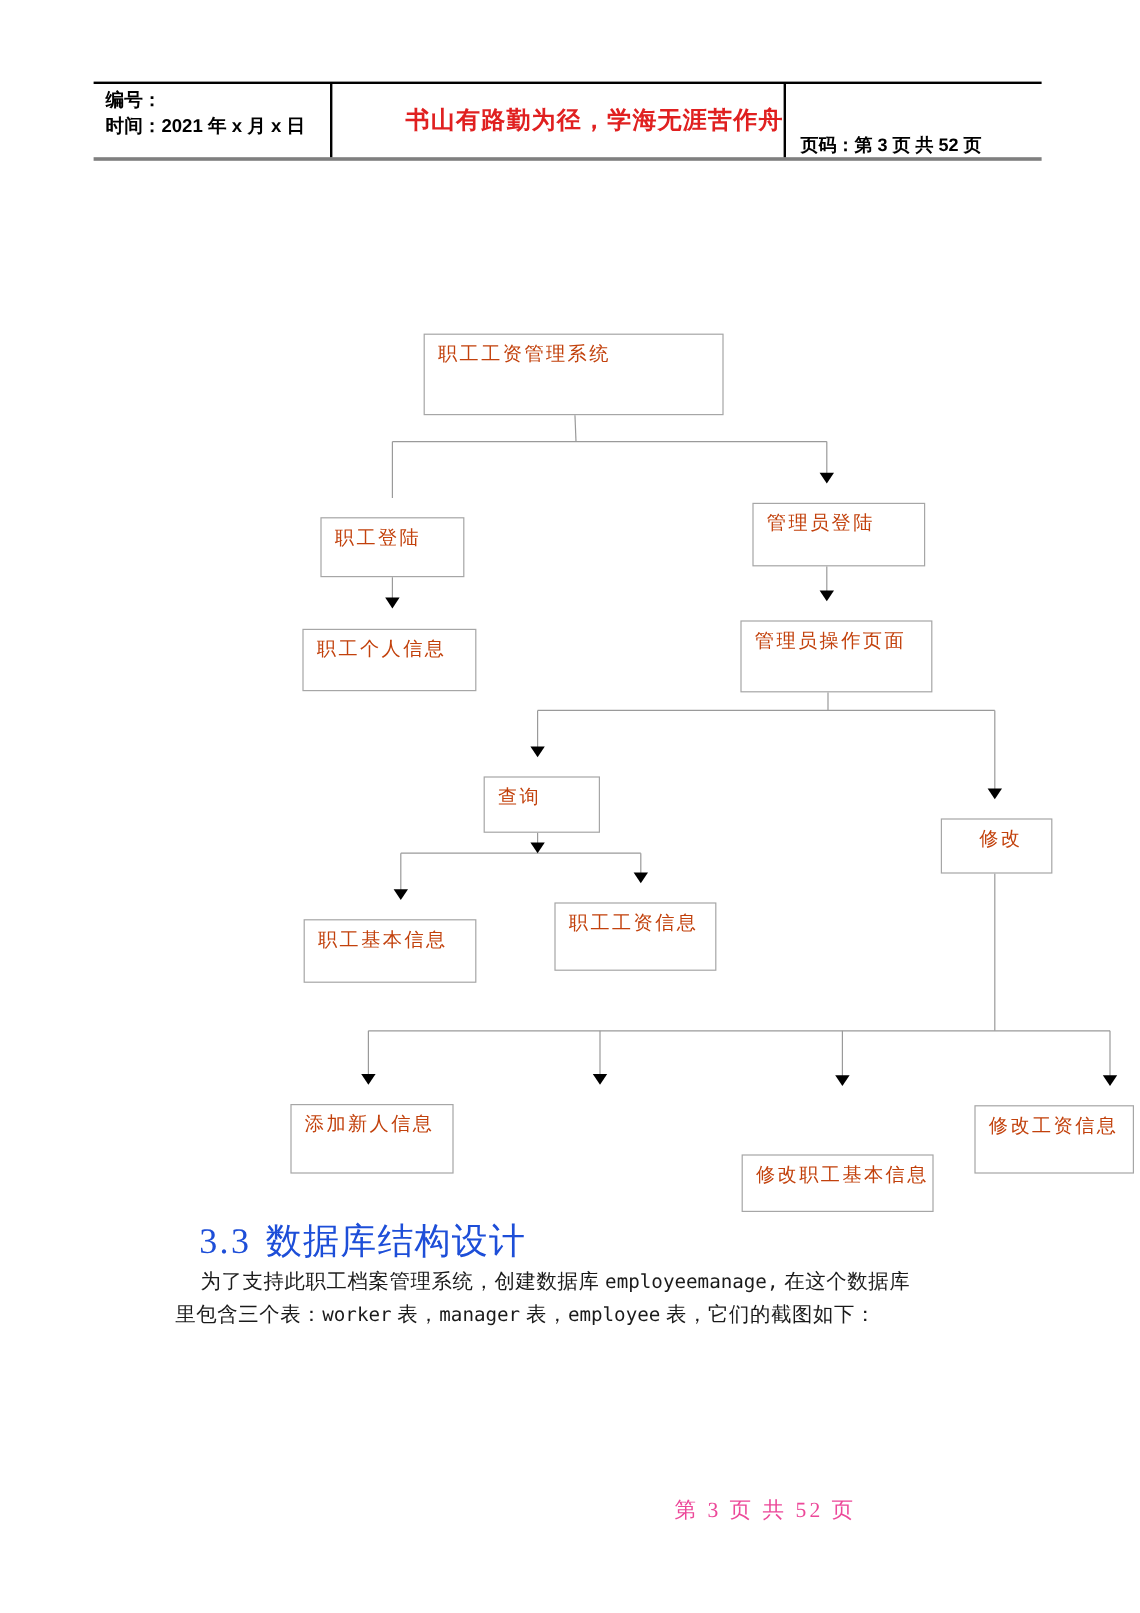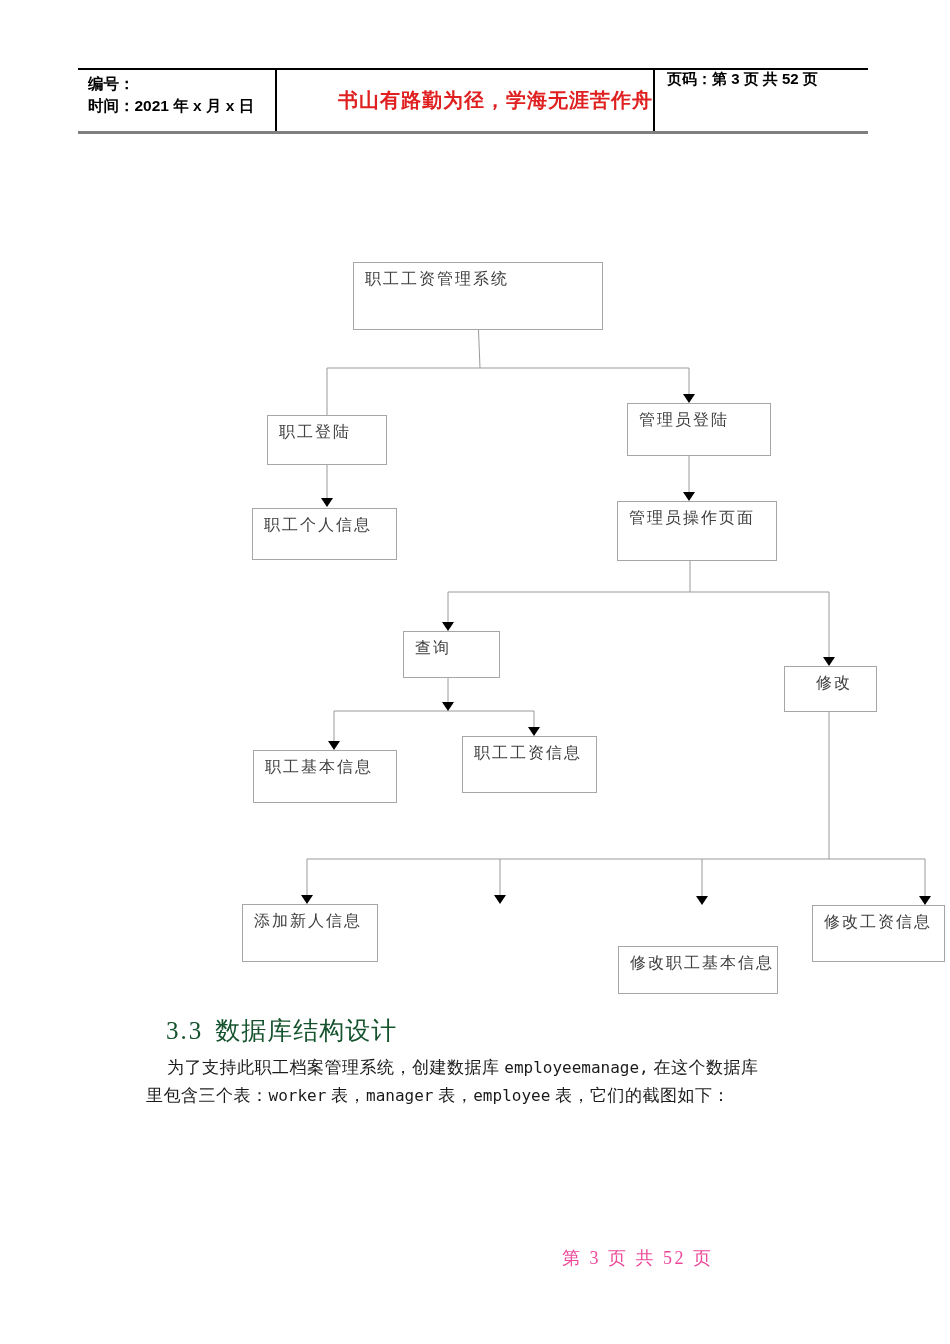--- a/index.html
+++ b/index.html
@@ -25,37 +25,38 @@
     padding:3px 10px 0 10px;
     font-size:15.5px;font-weight:bold;line-height:22px;color:#000;
   }
   .hdr-center{
     width:378px;box-sizing:border-box;
     border-right:2px solid #000;
     display:flex;align-items:center;justify-content:flex-end;
     font-size:20px;font-weight:bold;letter-spacing:1px;
   }
   .hdr-right{
-    flex:1;display:flex;align-items:flex-start;
+    flex:1;display:flex;align-items:flex-end;
     padding-left:12px;
     font-size:15px;font-weight:bold;color:#000;
   }
   
   .connectors{position:absolute;left:0;top:0;pointer-events:none;}
   .node{
     position:absolute;box-sizing:border-box;
     border:1px solid #a6a6a6;background:#fff;
     padding:6px 4px 0 11px;
-    font-size:16px;letter-spacing:2px;color:#404040;
+    font-size:16px;letter-spacing:2px;color:#c2410c;
     white-space:nowrap;
+    margin-top:16px;
   }
   
   .sec-heading{
     position:absolute;left:166px;top:1014px;
-    font-size:25px;color:#14532d;letter-spacing:1px;white-space:nowrap;
+    font-size:30px;color:#1d4ed8;letter-spacing:1px;white-space:nowrap;
   }
   .sec-heading .num{margin-right:12px;letter-spacing:2px;}
   .body-para{
     position:absolute;left:146px;top:1054px;width:760px;
     font-size:17px;line-height:28px;color:#1a1a1a;letter-spacing:0.5px;
   }
   .body-para .line{white-space:nowrap;}
   .body-para .line.first{text-indent:21px;}
   .mono{font-family:"DejaVu Sans Mono","Liberation Mono",monospace;font-size:16px;letter-spacing:0;}
   

